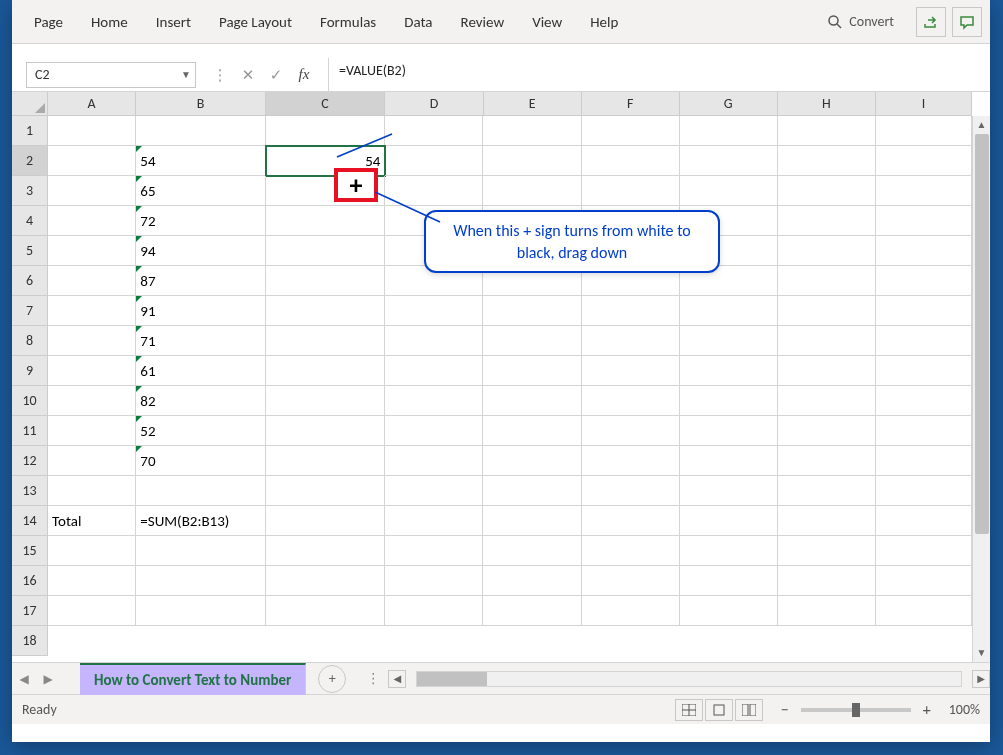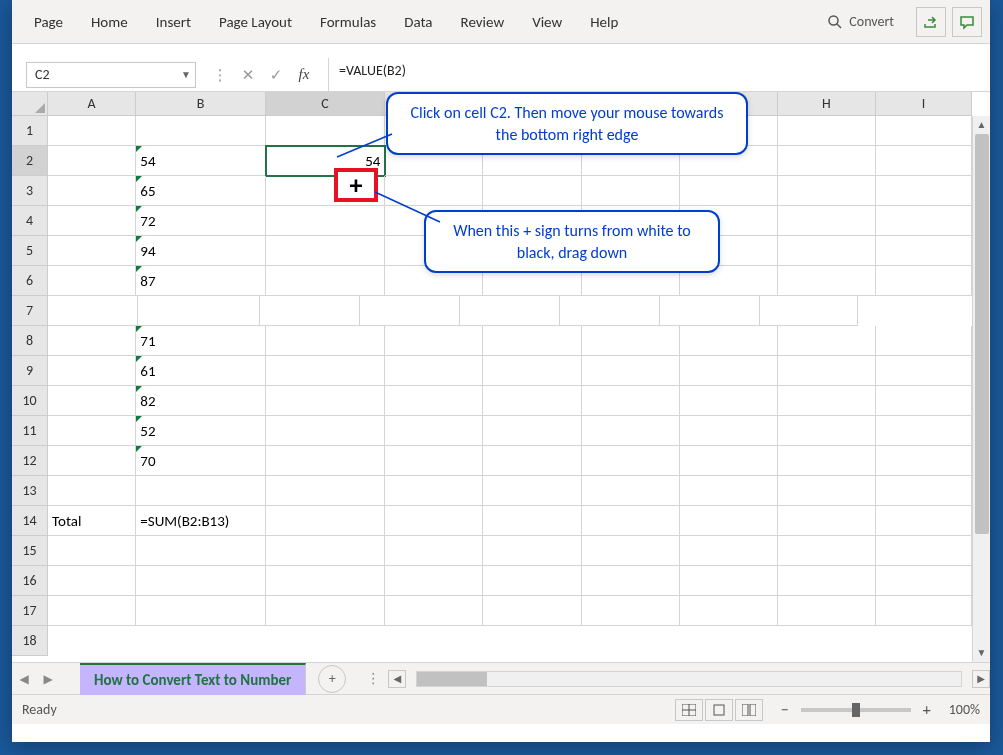--- a/index.html
+++ b/index.html
@@ -215,20 +215,21 @@
           <div class="cell" style="width: 122px;"></div>
           <div class="cell" style="width: 100px;"></div>
           <div class="cell" style="width: 100px;"></div>
           <div class="cell" style="width: 100px;"></div>
           <div class="cell" style="width: 100px;"></div>
           <div class="cell" style="width: 100px;"></div>
           <div class="cell" style="width: 98px;"></div>
         </div>
         <div class="row">
           <div class="cell" style="width: 90px;"></div>
+          <div class="cell textnum" style="width: 132px;">91</div>
           <div class="cell" style="width: 122px;"></div>
           <div class="cell" style="width: 100px;"></div>
           <div class="cell" style="width: 100px;"></div>
           <div class="cell" style="width: 100px;"></div>
           <div class="cell" style="width: 100px;"></div>
           <div class="cell" style="width: 100px;"></div>
           <div class="cell" style="width: 98px;"></div>
         </div>
         <div class="row">
           <div class="cell" style="width: 90px;"></div>
@@ -345,23 +346,20 @@
     <div class="vscroll">
       <div class="up">▲</div>
       <div class="thumb"></div>
       <div class="down" style="position:absolute;bottom:0;width:100%">▼</div>
     </div>
 
     <div class="fill-handle-box" style="left:322px; top:76px;">
       <span class="plus">+</span>
     </div>
 
-    <div class="callout" style="left:374px; top:0px; width:362px;">
-      <span>Click on cell C2. Then move your mouse towards the bottom right edge</span>
-    </div>
     <svg class="connector" style="left:300px; top:40px;" width="120" height="40">
       <line x1="25" y1="25" x2="80" y2="2" stroke="#003ecc" stroke-width="1.5"></line>
     </svg>
 
     <div class="callout" style="left:412px; top:118px; width:296px;">
       <span>When this + sign turns from white to black, drag down</span>
     </div>
     <svg class="connector" style="left:358px; top:98px;" width="120" height="50">
       <line x1="5" y1="2" x2="70" y2="32" stroke="#003ecc" stroke-width="1.5"></line>
     </svg>

